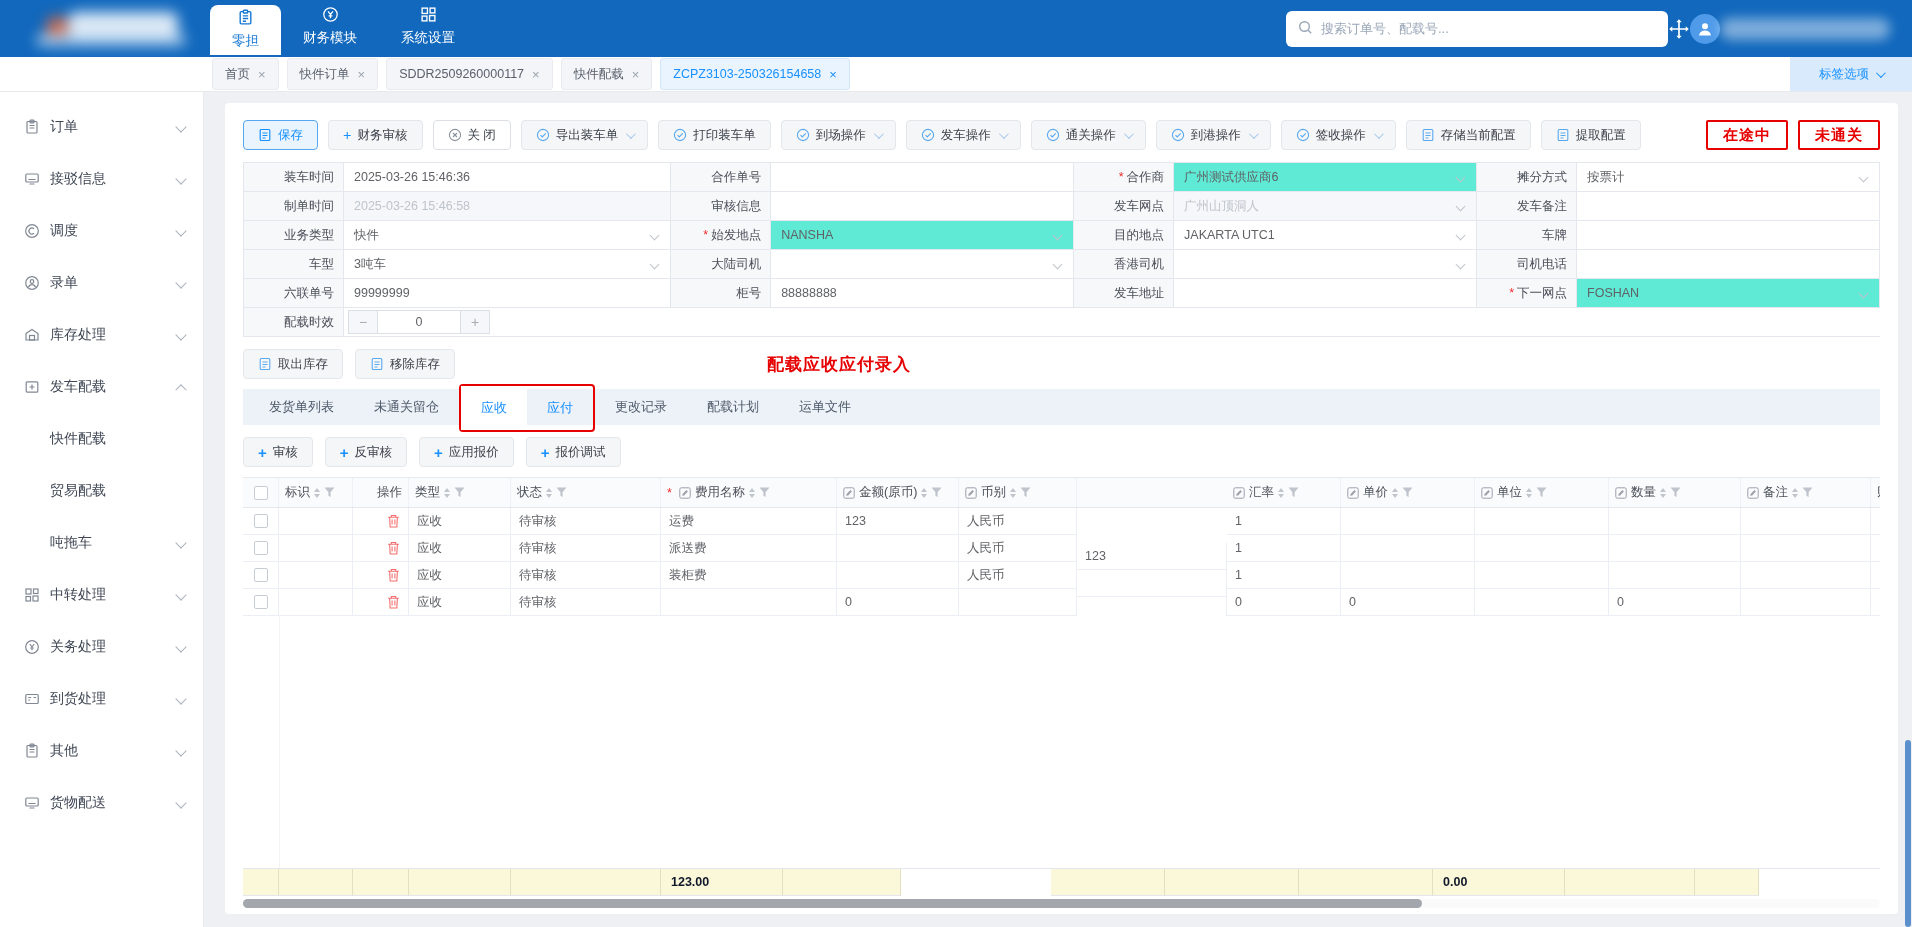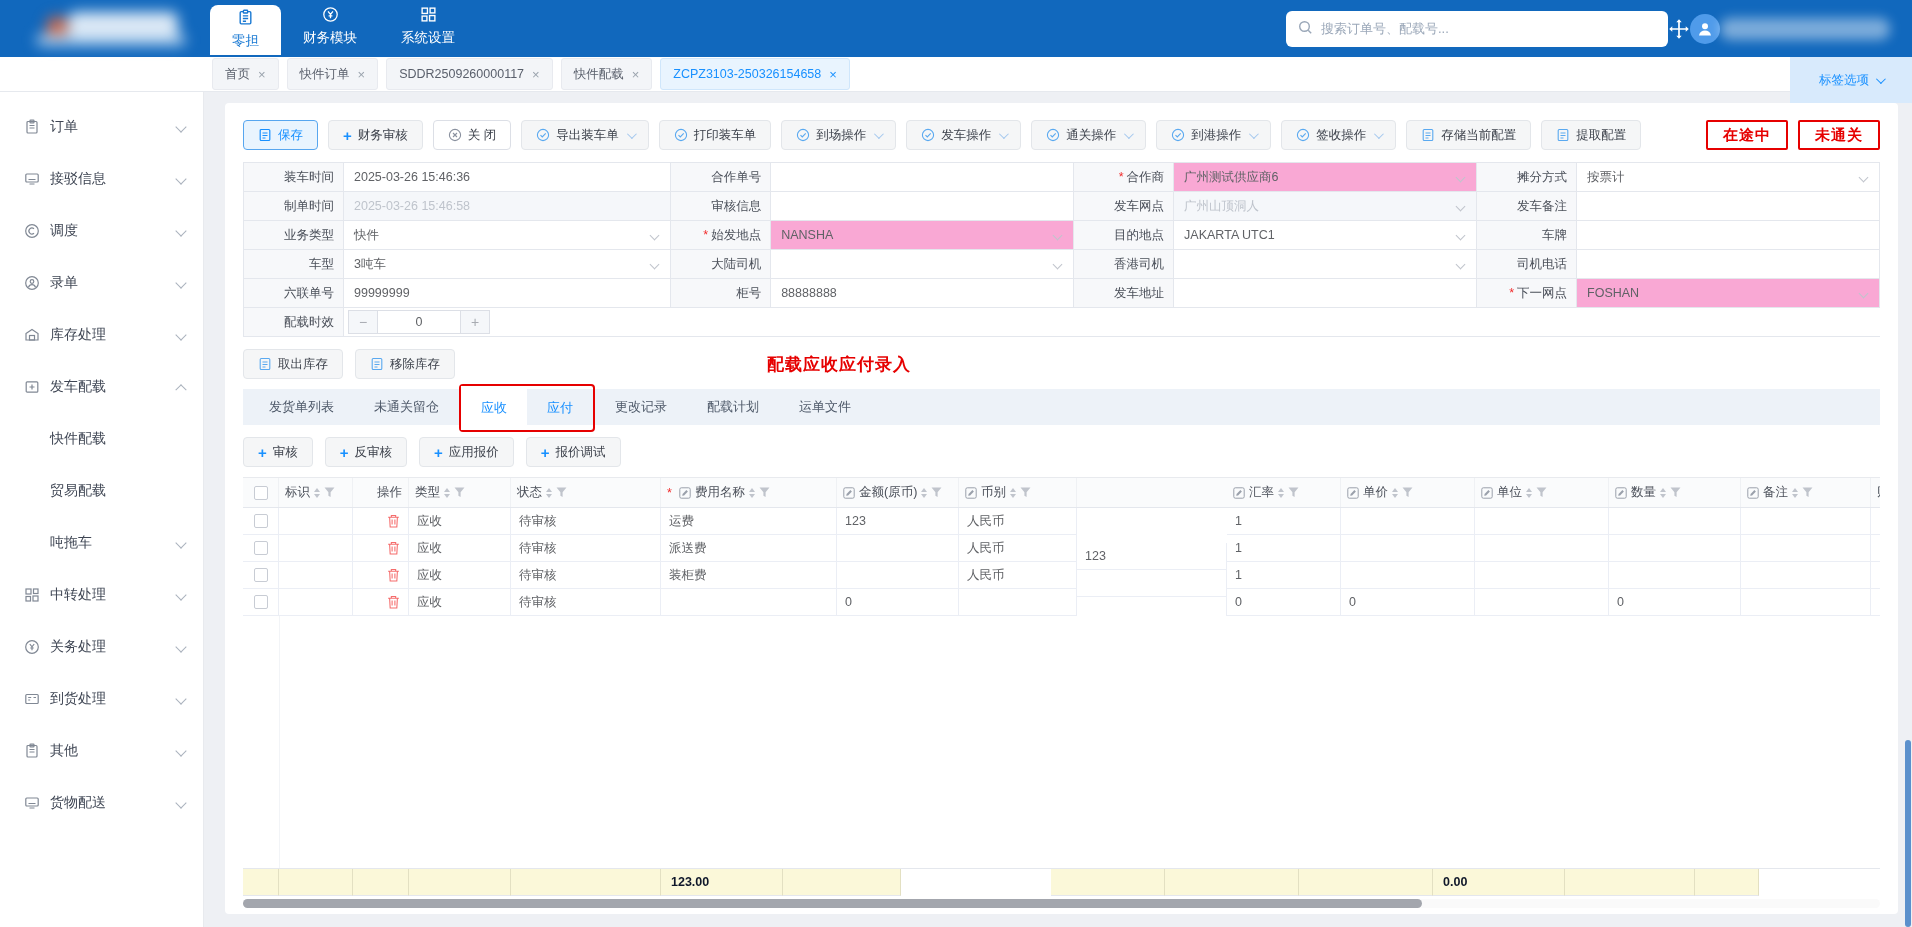--- a/index.html
+++ b/index.html
@@ -25,53 +25,53 @@
   .avatar { width:30px; height:30px; border-radius:50%; background:#4f9bea; display:flex; align-items:center; justify-content:center; }
   .avatar svg { width:18px; height:18px; }
   .user-blur { width:170px; height:22px; border-radius:10px; background:rgba(255,255,255,.45); filter:blur(6px); }
 
   
   .tabbar { height:34px; background:#fff; display:flex; align-items:center; padding-left:212px; gap:8px; position:relative; box-shadow:0 1px 0 #e6e9ee; z-index:4; }
   .wtab { display:flex; align-items:center; gap:8px; height:32px; padding:0 12px; background:#f3f5f8; border:1px solid #e8eaef; border-radius:3px; color:#595f6b; cursor:pointer; white-space:nowrap; }
   .wtab .x { color:#9aa3ad; font-size:13px; line-height:1; }
   .wtab.active { background:#e9f4fe; border-color:#cfe6fb; color:#1890ff; }
   .wtab.active .x { color:#1890ff; }
-  .tab-options { position:absolute; right:0; top:0; height:46px; width:122px; background:#d8eafc; color:#1890ff; display:flex; align-items:center; justify-content:center; gap:7px; cursor:pointer; }
+  .tab-options { position:absolute; right:0; top:0; height:34px; width:122px; background:#d8eafc; color:#1890ff; display:flex; align-items:center; justify-content:center; gap:7px; cursor:pointer; }
   .caret { width:7px; height:7px; border-right:1.5px solid currentColor; border-bottom:1.5px solid currentColor; transform:rotate(45deg) translateY(-2px); display:inline-block; }
 
   
   .main { flex:1; display:flex; min-height:0; }
   .sidebar { width:204px; background:#fff; border-right:1px solid #e8eaee; padding-top:10px; flex-shrink:0; }
   .side-item { height:52px; display:flex; align-items:center; padding:0 18px 0 24px; gap:10px; color:#3f4654; font-size:14px; cursor:pointer; }
   .side-item svg { width:16px; height:16px; flex-shrink:0; }
   .side-item .chv { margin-left:auto; width:8px; height:8px; border-right:1.4px solid #aab2bd; border-bottom:1.4px solid #aab2bd; transform:rotate(45deg); }
   .side-item .chv.up { transform:rotate(-135deg) translate(-2px,-2px); }
   .side-item.sub { padding-left:50px; }
 
   .content { flex:1; padding:12px 14px 13px 21px; min-width:0; display:flex; }
   .card { background:#fff; border-radius:4px; flex:1; padding:17px 18px 6px 18px; display:flex; flex-direction:column; min-width:0; }
 
   
-  .toolbar { display:flex; align-items:center; gap:10px; margin-bottom:12px; }
+  .toolbar { display:flex; align-items:center; gap:10px; margin-bottom:12px;font-family:Liberation Serif, serif; }
   .tb-btn { height:30px; display:flex; align-items:center; gap:6px; padding:0 14px; background:#f5f6f7; border:1px solid #e3e6ea; border-radius:4px; color:#3c414b; cursor:pointer; white-space:nowrap; font-size:12.5px; }
   .tb-btn.primary { background:#e9f4fe; border-color:#57a6ef; color:#1890ff; }
   .tb-btn.white { background:#fff; border-color:#dcdfe6; }
   .tb-btn svg { width:14px; height:14px; }
   .tb-btn .caret { border-color:#a4c8ee; margin-left:2px; }
   .plusi { color:#1890ff; font-size:15px; line-height:1; font-weight:bold; }
   .badge { height:30px; display:flex; align-items:center; justify-content:center; padding:0 15px; border:2px solid #e60000; color:#e60000; font-weight:bold; font-size:15px; background:#fff; border-radius:2px; letter-spacing:1px; }
   .badge.first { margin-left:auto; }
 
   
   .fg { display:grid; grid-template-columns:100px 1.08fr 100px 1fr 100px 1fr 100px 1fr; border-top:1px solid #e4e7ed; border-left:1px solid #e4e7ed; }
   .fl { background:#f7f8fa; border-right:1px solid #e4e7ed; border-bottom:1px solid #e4e7ed; height:29px; display:flex; align-items:center; justify-content:flex-end; padding-right:9px; color:#4a4f59; white-space:nowrap; }
   .fv { background:#fff; border-right:1px solid #e4e7ed; border-bottom:1px solid #e4e7ed; height:29px; display:flex; align-items:center; padding:0 10px; color:#606266; position:relative; }
   .fv.sel { padding-right:26px; cursor:pointer; }
   .fv.sel .chev { position:absolute; right:12px; top:11px; width:7px; height:7px; border-right:1.5px solid #c0c4cc; border-bottom:1.5px solid #c0c4cc; transform:rotate(45deg); }
-  .fv.hl { background:#f9a8d4; }
+  .fv.hl { background:#5eead4; }
   .fv.dis { background:#f5f7fa; color:#bfc4cc; }
   .req { color:#f12b2b; margin-right:3px; }
   .step { display:flex; align-items:center; height:24px; }
   .sbtn { width:30px; height:24px; border:1px solid #dcdfe6; background:#f5f7fa; display:flex; align-items:center; justify-content:center; color:#a8abb2; cursor:pointer; font-size:14px; }
   .sval { width:82px; height:24px; border-top:1px solid #dcdfe6; border-bottom:1px solid #dcdfe6; display:flex; align-items:center; justify-content:center; color:#606266; background:#fff; }
 
   
   .stockrow { display:flex; align-items:center; gap:12px; margin:12px 0 10px; }
   .annot { color:#e60000; font-size:17px; font-weight:bold; margin-left:300px; letter-spacing:1px; }
 

